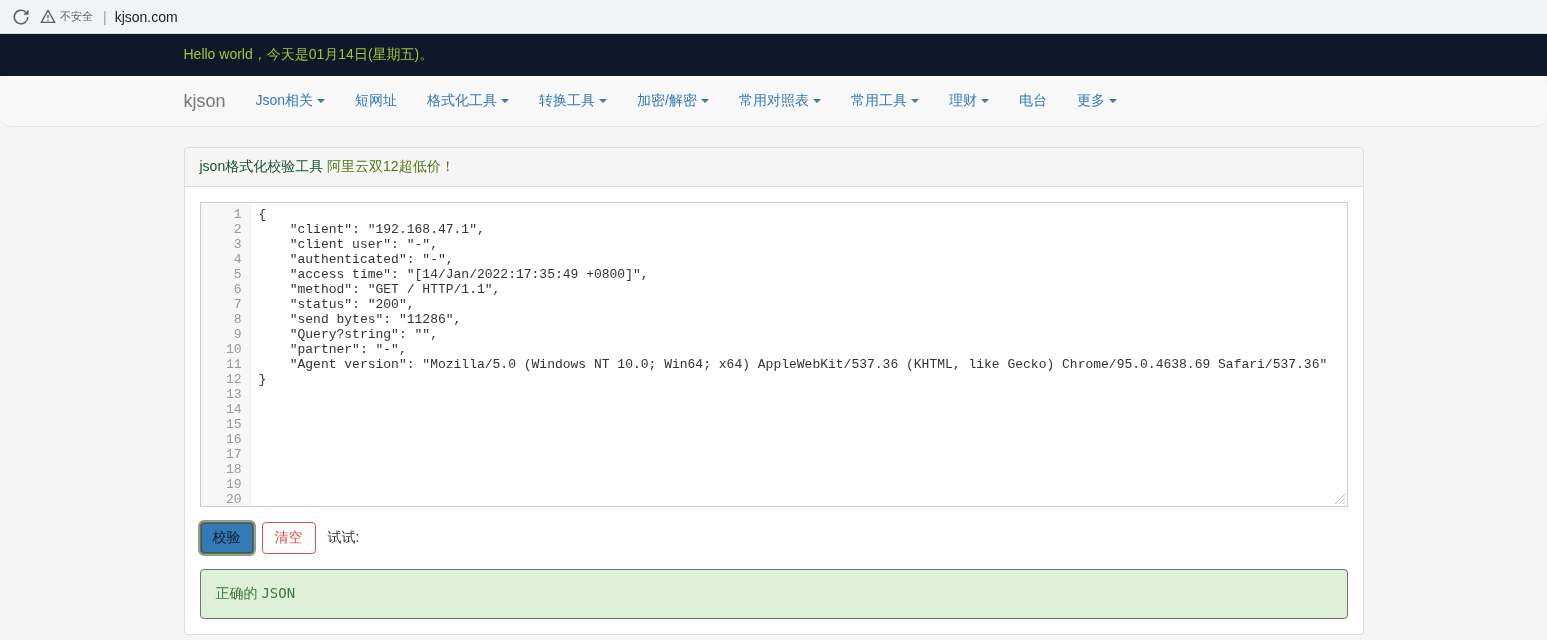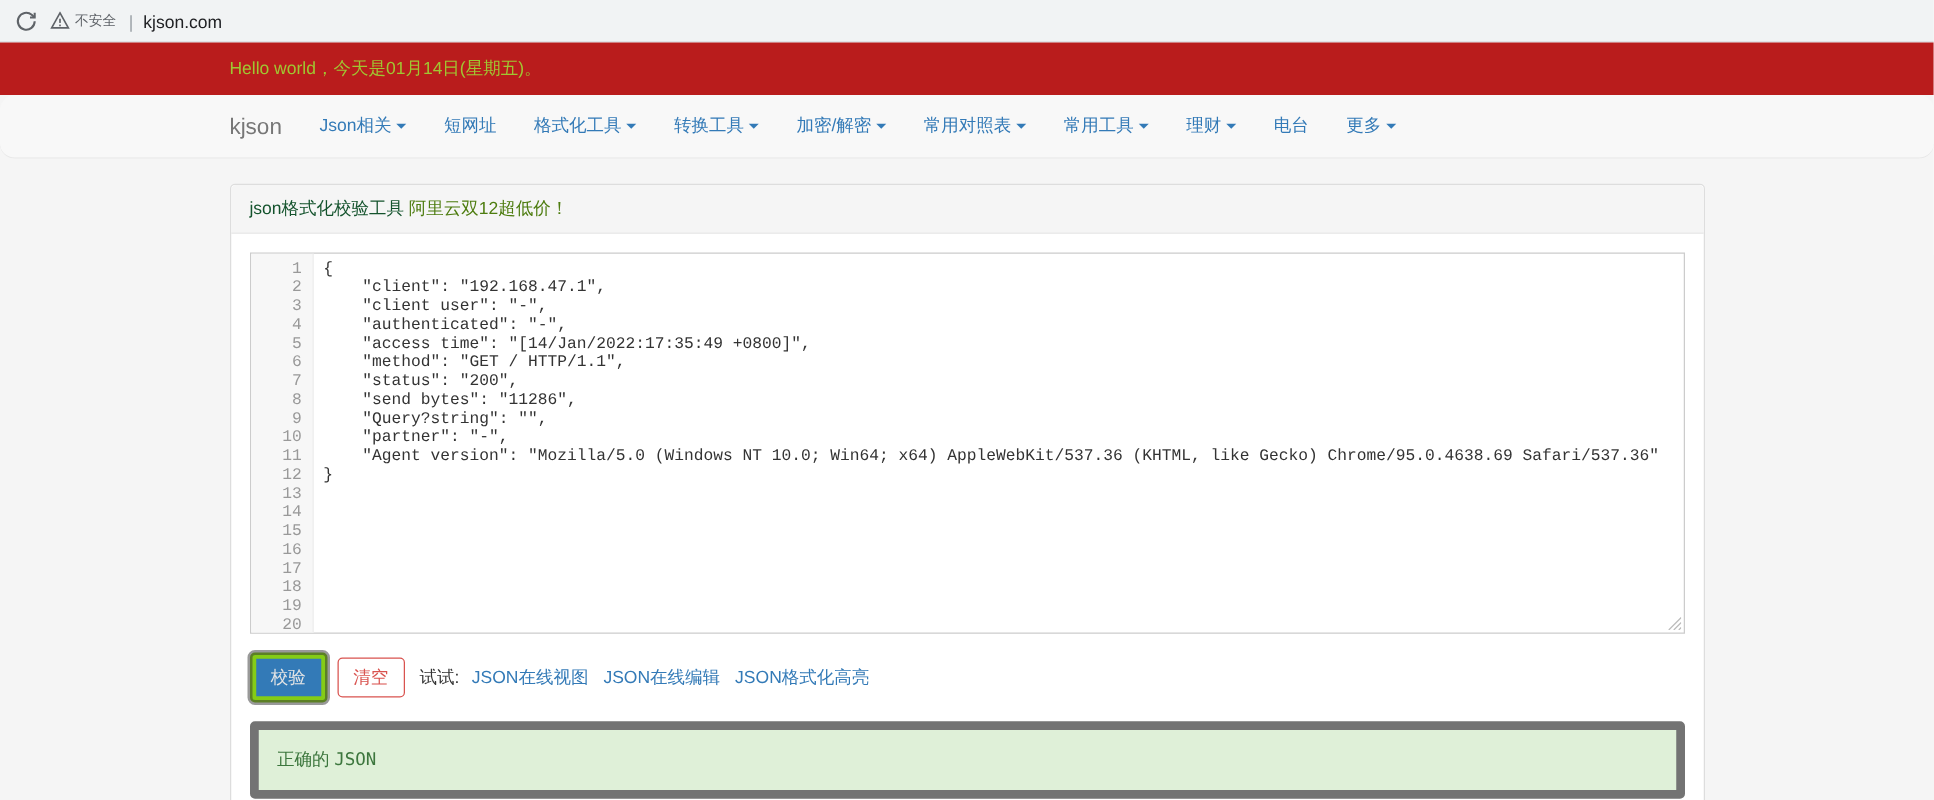--- a/index.html
+++ b/index.html
@@ -7,21 +7,21 @@
     
     
     .browser-bar { height: 34px; background: #f1f3f4; display: flex; align-items: center; padding: 0 8px; border-bottom: 1px solid #dadce0; }
     .reload-icon { width: 18px; height: 18px; margin: 0 10px 0 4px; color: #5f6368; }
     .security-badge { display: flex; align-items: center; color: #5f6368; font-size: 11px; margin-right: 10px; }
     .warning-icon { width: 16px; height: 16px; margin-right: 4px; }
     .url-divider { color: #9aa0a6; margin-right: 8px; }
     .url-text { color: #202124; font-size: 14px; }
     
     
-    .banner { background: #b91c1c; color: #a0c632; padding: 12px 0; margin-top: 0; }
+    .banner { background: #0f172a; color: #a0c632; padding: 12px 0; margin-top: 0; }
     .container { width: 1180px; margin: 0 auto; }
     .banner-text { font-size: 14px; }
     
     
     .nav { background: #f8f8f8; border-bottom: 1px solid #e7e7e7; padding: 0; border-radius: 12px; }
     .nav-inner { display: flex; align-items: center; height: 50px; }
     .brand { color: #777; font-size: 18px; margin-right: 30px; }
     .nav-item { color: #337ab7; font-size: 14px; margin-right: 30px; display: flex; align-items: center; cursor: pointer; }
     .caret { display: inline-block; width: 0; height: 0; margin-left: 4px; border-top: 4px solid #337ab7; border-left: 4px solid transparent; border-right: 4px solid transparent; }
     
@@ -37,27 +37,27 @@
     .code-editor { border: 1px solid #ccc; display: flex; height: 305px; font-family: Consolas, "Courier New", monospace; font-size: 13px; position: relative; }
     .gutter { background: #f7f7f7; border-right: 1px solid #ededed; text-align: right; padding: 4px 8px 4px 0; color: #999; line-height: 15px; user-select: none; min-width: 50px; }
     .gutter-line { height: 15px; }
     .code-area { flex: 1; padding: 4px 4px 4px 8px; line-height: 15px; white-space: pre; overflow: auto; color: #333; }
     .code-line { height: 15px; }
     .resize-handle { position: absolute; right: 2px; bottom: 2px; width: 12px; height: 12px; }
     
     
     .actions { display: flex; align-items: center; margin-top: 15px; }
     .btn { padding: 6px 12px; border-radius: 4px; cursor: pointer; font-size: 14px; margin-right: 8px; }
-    .btn-primary { background: #337ab7; color: #e5e5e5; border: 5px solid #84cc16; outline: 4px solid rgba(51,51,51,0.5); outline-offset: -2px; }
+    .btn-primary { background: #337ab7; color: #0f172a; border: 1px solid #84cc16; outline: 4px solid rgba(51,51,51,0.5); outline-offset: -2px; }
     .btn-danger-outline { background: #fff; color: #d9534f; border: 1px solid #d9534f; }
     .try-label { margin-left: 4px; margin-right: 10px; color: #333; }
     .try-link { color: #337ab7; margin-right: 12px; cursor: pointer; }
     
     
-    .alert-success { background: #dff0d8; border: 7px solid #737373; color: #3c763d; border-radius: 4px; padding: 15px; margin-top: 15px; font-size: 14px; }
+    .alert-success { background: #dff0d8; border: 1px solid #737373; color: #3c763d; border-radius: 4px; padding: 15px; margin-top: 15px; font-size: 14px; }
     .alert-code { font-family: Consolas, monospace; }
   </style>
 </head>
 <body>
 
 <div class="browser-bar">
   <svg class="reload-icon" viewBox="0 0 24 24" fill="none" stroke="currentColor" stroke-width="2.2">
     <path d="M21 12a9 9 0 1 1-3.2-6.9L21 8"></path>
     <path d="M21 3v5h-5"></path>
   </svg>
@@ -132,21 +132,20 @@
           <line x1="2" y1="12" x2="12" y2="2" stroke="#bbb" stroke-width="1"></line>
           <line x1="6" y1="12" x2="12" y2="6" stroke="#bbb" stroke-width="1"></line>
           <line x1="10" y1="12" x2="12" y2="10" stroke="#bbb" stroke-width="1"></line>
         </svg>
       </div>
 
       <div class="actions">
         <button class="btn btn-primary">校验</button>
         <button class="btn btn-danger-outline">清空</button>
         <span class="try-label">试试:</span>
-        <span id="try-links"><span class="try-link">JSON在线视图</span><span class="try-link">JSON在线编辑</span><span class="try-link">JSON格式化高亮</span></span>
       </div>
 
       <div class="alert-success">
         <span>正确的 </span><span class="alert-code">JSON</span>
       </div>
     </div>
   </div>
 </div>
 
 </body></html>

